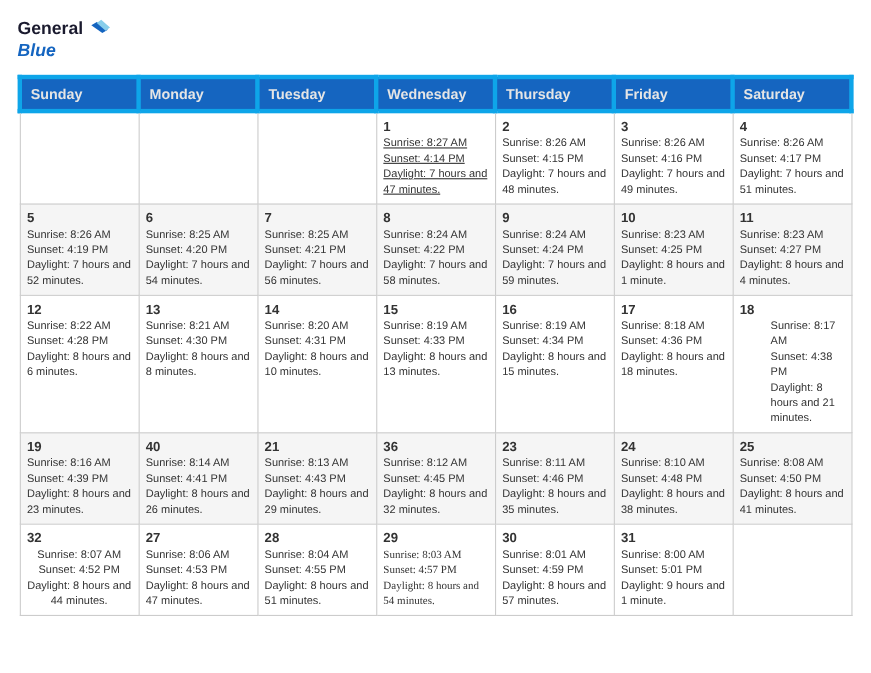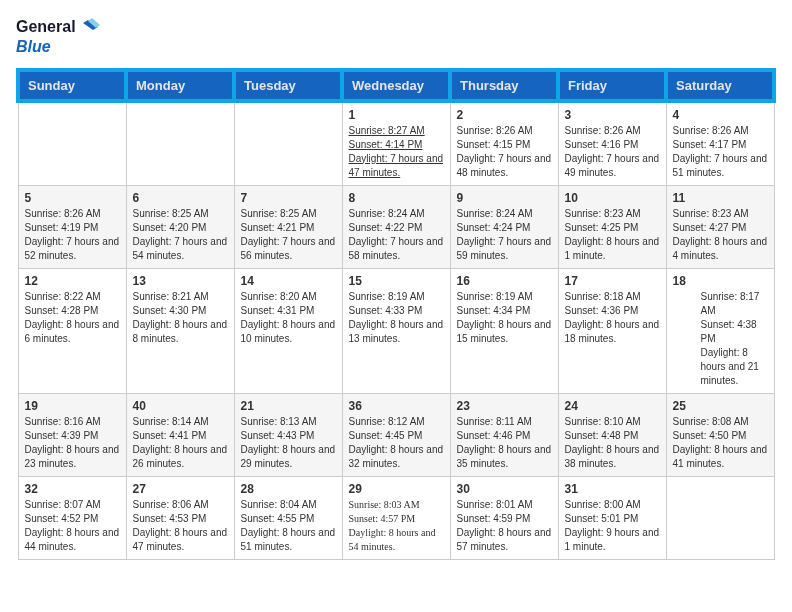--- a/index.html
+++ b/index.html
@@ -266,21 +266,21 @@
         <td>
           <div class="day-number">25</div>
           <div class="cell-text" style="white-space: pre-line;">Sunrise: 8:08 AM
 Sunset: 4:50 PM
 Daylight: 8 hours and 41 minutes.</div>
         </td>
       </tr>
       <tr>
         <td>
           <div class="day-number">32</div>
-          <div class="cell-text" style="white-space: pre-line;">Sunrise: 8:07 AM
+          <div class="cell-text" style="white-space: pre-line; text-align: center;">Sunrise: 8:07 AM
 Sunset: 4:52 PM
 Daylight: 8 hours and 44 minutes.</div>
         </td>
         <td>
           <div class="day-number">27</div>
           <div class="cell-text" style="white-space: pre-line;">Sunrise: 8:06 AM
 Sunset: 4:53 PM
 Daylight: 8 hours and 47 minutes.</div>
         </td>
         <td>

